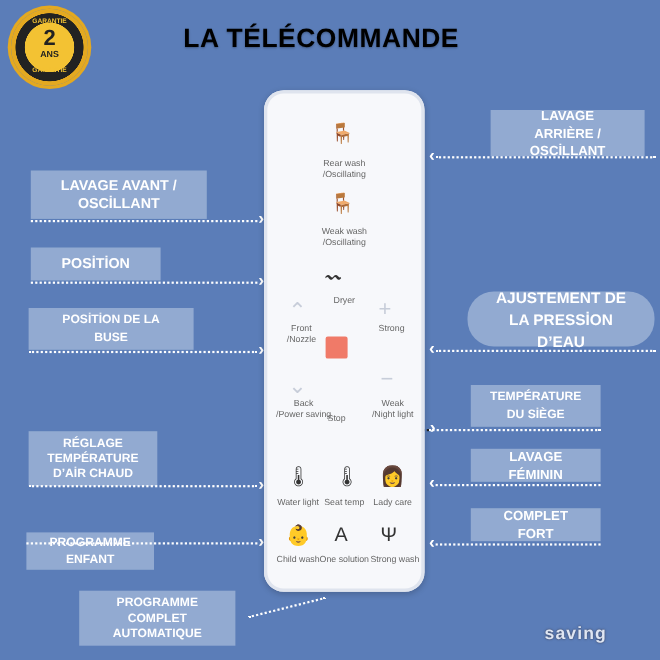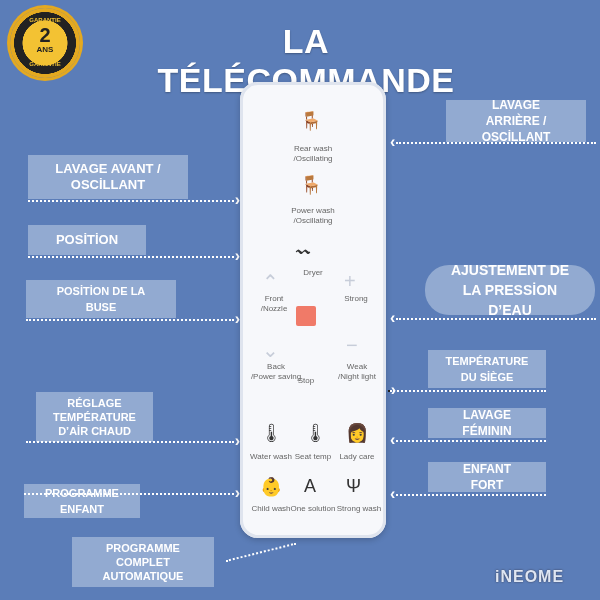--- a/index.html
+++ b/index.html
@@ -1,17 +1,17 @@
 <!DOCTYPE html>
 <html><head>
 <meta charset="utf-8">
 <style>
   html,body{margin:0;padding:0;}
   body{width:600px;height:600px;background:#5b7db8;position:relative;overflow:hidden;font-family:"Liberation Sans",sans-serif;}
-  .title{position:absolute;left:156px;top:22px;width:300px;text-align:center;color:#ffffff;font-weight:bold;font-size:34px;letter-spacing:0.5px;text-shadow:0 1px 2px rgba(0,0,0,0.3);}
+  .title{position:absolute;left:142px;top:22px;width:300px;text-align:center;color:#000000;font-weight:bold;font-size:24px;letter-spacing:0.5px;text-shadow:0 1px 2px rgba(0,0,0,0.3);}
   .badge{position:absolute;left:10px;top:8px;width:70px;height:70px;border-radius:50%;background:radial-gradient(circle,#f3c233 0 45%,#222 46% 62%,#e4a920 63%);box-shadow:0 0 0 3px #e4a920;}
   .badge .num{position:absolute;left:0;right:0;top:17px;text-align:center;font-weight:bold;font-size:20px;color:#222;line-height:20px;}
   .badge .ans{position:absolute;left:0;right:0;top:37px;text-align:center;font-weight:bold;font-size:8px;color:#222;}
   .badge .g1,.badge .g2{position:absolute;left:0;right:0;text-align:center;font-size:6px;font-weight:bold;color:#f3c233;}
   .badge .g1{top:9px;} .badge .g2{top:53px;}
   .label{position:absolute;background:rgba(170,190,220,0.7);color:#fff;font-weight:bold;text-align:center;font-size:12px;line-height:16px;padding:3px 20px;box-sizing:border-box;display:flex;align-items:center;justify-content:center;}
   .dots{position:absolute;height:0;border-top:2px dotted #fff;}
   .arrow-r::after{content:"›";position:absolute;right:-6px;top:-11px;color:#fff;font-size:16px;font-weight:bold;}
   .arrow-l::before{content:"‹";position:absolute;left:-6px;top:-11px;color:#fff;font-size:16px;font-weight:bold;}
   .remote{position:absolute;left:240px;top:82px;width:146px;height:456px;background:#f7f8fb;border-radius:18px;box-shadow:0 0 0 3px #dfe4ee inset,0 2px 6px rgba(0,0,0,0.2);}
@@ -40,48 +40,48 @@
 <div class="dots arrow-l" style="left:396px;top:318px;width:200px;"></div>
 
 <div class="label" style="left:428px;top:350px;width:118px;height:38px;font-size:11px;">TEMPÉRATURE DU SİÈGE</div>
 <div class="dots arrow-r" style="left:305px;top:390px;width:85px;border-top-color:#222;"></div>
 <div class="dots" style="left:390px;top:390px;width:156px;"></div>
 <div style="position:absolute;left:305px;top:390px;height:22px;border-left:2px dotted #222;"></div>
 
 <div class="label" style="left:428px;top:408px;width:118px;height:30px;">LAVAGE FÉMININ</div>
 <div class="dots arrow-l" style="left:396px;top:440px;width:150px;"></div>
 
-<div class="label" style="left:428px;top:462px;width:118px;height:30px;">ENFANT FORT</div>
+<div class="label" style="left:428px;top:462px;width:118px;height:30px;">COMPLET FORT</div>
 <div class="dots arrow-l" style="left:396px;top:494px;width:150px;"></div>
 
 <div class="label" style="left:28px;top:155px;width:160px;height:44px;font-size:13px;">LAVAGE AVANT / OSCİLLANT</div>
 <div class="dots arrow-r" style="left:28px;top:200px;width:206px;"></div>
 
 <div class="label" style="left:28px;top:225px;width:118px;height:30px;font-size:13px;">POSİTİON</div>
 <div class="dots arrow-r" style="left:28px;top:256px;width:206px;"></div>
 
 <div class="label" style="left:26px;top:280px;width:150px;height:38px;font-size:11px;">POSİTİON DE LA BUSE</div>
 <div class="dots arrow-r" style="left:26px;top:319px;width:208px;"></div>
 
-<div class="label" style="left:36px;top:392px;width:117px;height:50px;font-size:11px;line-height:14px;">RÉGLAGE TEMPÉRATURE D’AİR CHAUD</div>
+<div class="label" style="left:26px;top:392px;width:117px;height:50px;font-size:11px;line-height:14px;">RÉGLAGE TEMPÉRATURE D’AİR CHAUD</div>
 <div class="dots arrow-r" style="left:26px;top:441px;width:208px;"></div>
 
 <div class="label" style="left:24px;top:484px;width:116px;height:34px;font-size:11px;">PROGRAMME ENFANT</div>
 <div class="dots arrow-r" style="left:24px;top:493px;width:210px;"></div>
 
 <div class="label" style="left:72px;top:537px;width:142px;height:50px;font-size:11px;line-height:14px;">PROGRAMME COMPLET AUTOMATIQUE</div>
 <div class="dots" style="left:226px;top:560px;width:72px;transform:rotate(-14deg);transform-origin:left;"></div>
 
 <div class="remote">
   <div class="icon" style="left:60px;top:28px;">🪑</div>
   <div class="rlabel" style="left:30px;top:62px;width:86px;white-space:pre;">Rear wash
 /Oscillating</div>
 
   <div class="icon" style="left:60px;top:92px;">🪑</div>
-  <div class="rlabel" style="left:30px;top:124px;width:86px;white-space:pre;">Power wash
+  <div class="rlabel" style="left:30px;top:124px;width:86px;white-space:pre;">Weak wash
 /Oscillating</div>
 
   <div class="icon" style="left:56px;top:158px;font-size:14px;">〰</div>
   <div class="rlabel" style="left:40px;top:186px;width:66px;">Dryer</div>
 
   <div class="chev" style="left:22px;top:188px;">⌃</div>
   <div class="chev" style="left:104px;top:188px;">+</div>
   <div class="rlabel" style="left:14px;top:212px;width:40px;white-space:pre;">Front
 /Nozzle</div>
   <div class="rlabel" style="left:96px;top:212px;width:40px;">Strong</div>
@@ -92,25 +92,25 @@
   <div class="chev" style="left:22px;top:256px;">⌄</div>
   <div class="chev" style="left:106px;top:252px;">−</div>
   <div class="rlabel" style="left:8px;top:280px;width:56px;white-space:pre;">Back
 /Power saving</div>
   <div class="rlabel" style="left:92px;top:280px;width:50px;white-space:pre;">Weak
 /Night light</div>
 
   <div class="icon" style="left:20px;top:340px;">🌡</div>
   <div class="icon" style="left:64px;top:340px;">🌡</div>
   <div class="icon" style="left:106px;top:340px;">👩</div>
-  <div class="rlabel" style="left:6px;top:370px;width:50px;">Water wash</div>
+  <div class="rlabel" style="left:6px;top:370px;width:50px;">Water light</div>
   <div class="rlabel" style="left:50px;top:370px;width:46px;">Seat temp</div>
   <div class="rlabel" style="left:94px;top:370px;width:46px;">Lady care</div>
 
   <div class="icon" style="left:20px;top:394px;">👶</div>
   <div class="icon" style="left:64px;top:394px;">A</div>
   <div class="icon" style="left:106px;top:394px;">Ψ</div>
   <div class="rlabel" style="left:6px;top:422px;width:50px;">Child wash</div>
   <div class="rlabel" style="left:50px;top:422px;width:46px;">One solution</div>
   <div class="rlabel" style="left:94px;top:422px;width:50px;">Strong wash</div>
 </div>
 
-<div class="logo">iNEOME</div>
+<div class="logo">saving</div>
 
 </body></html>

